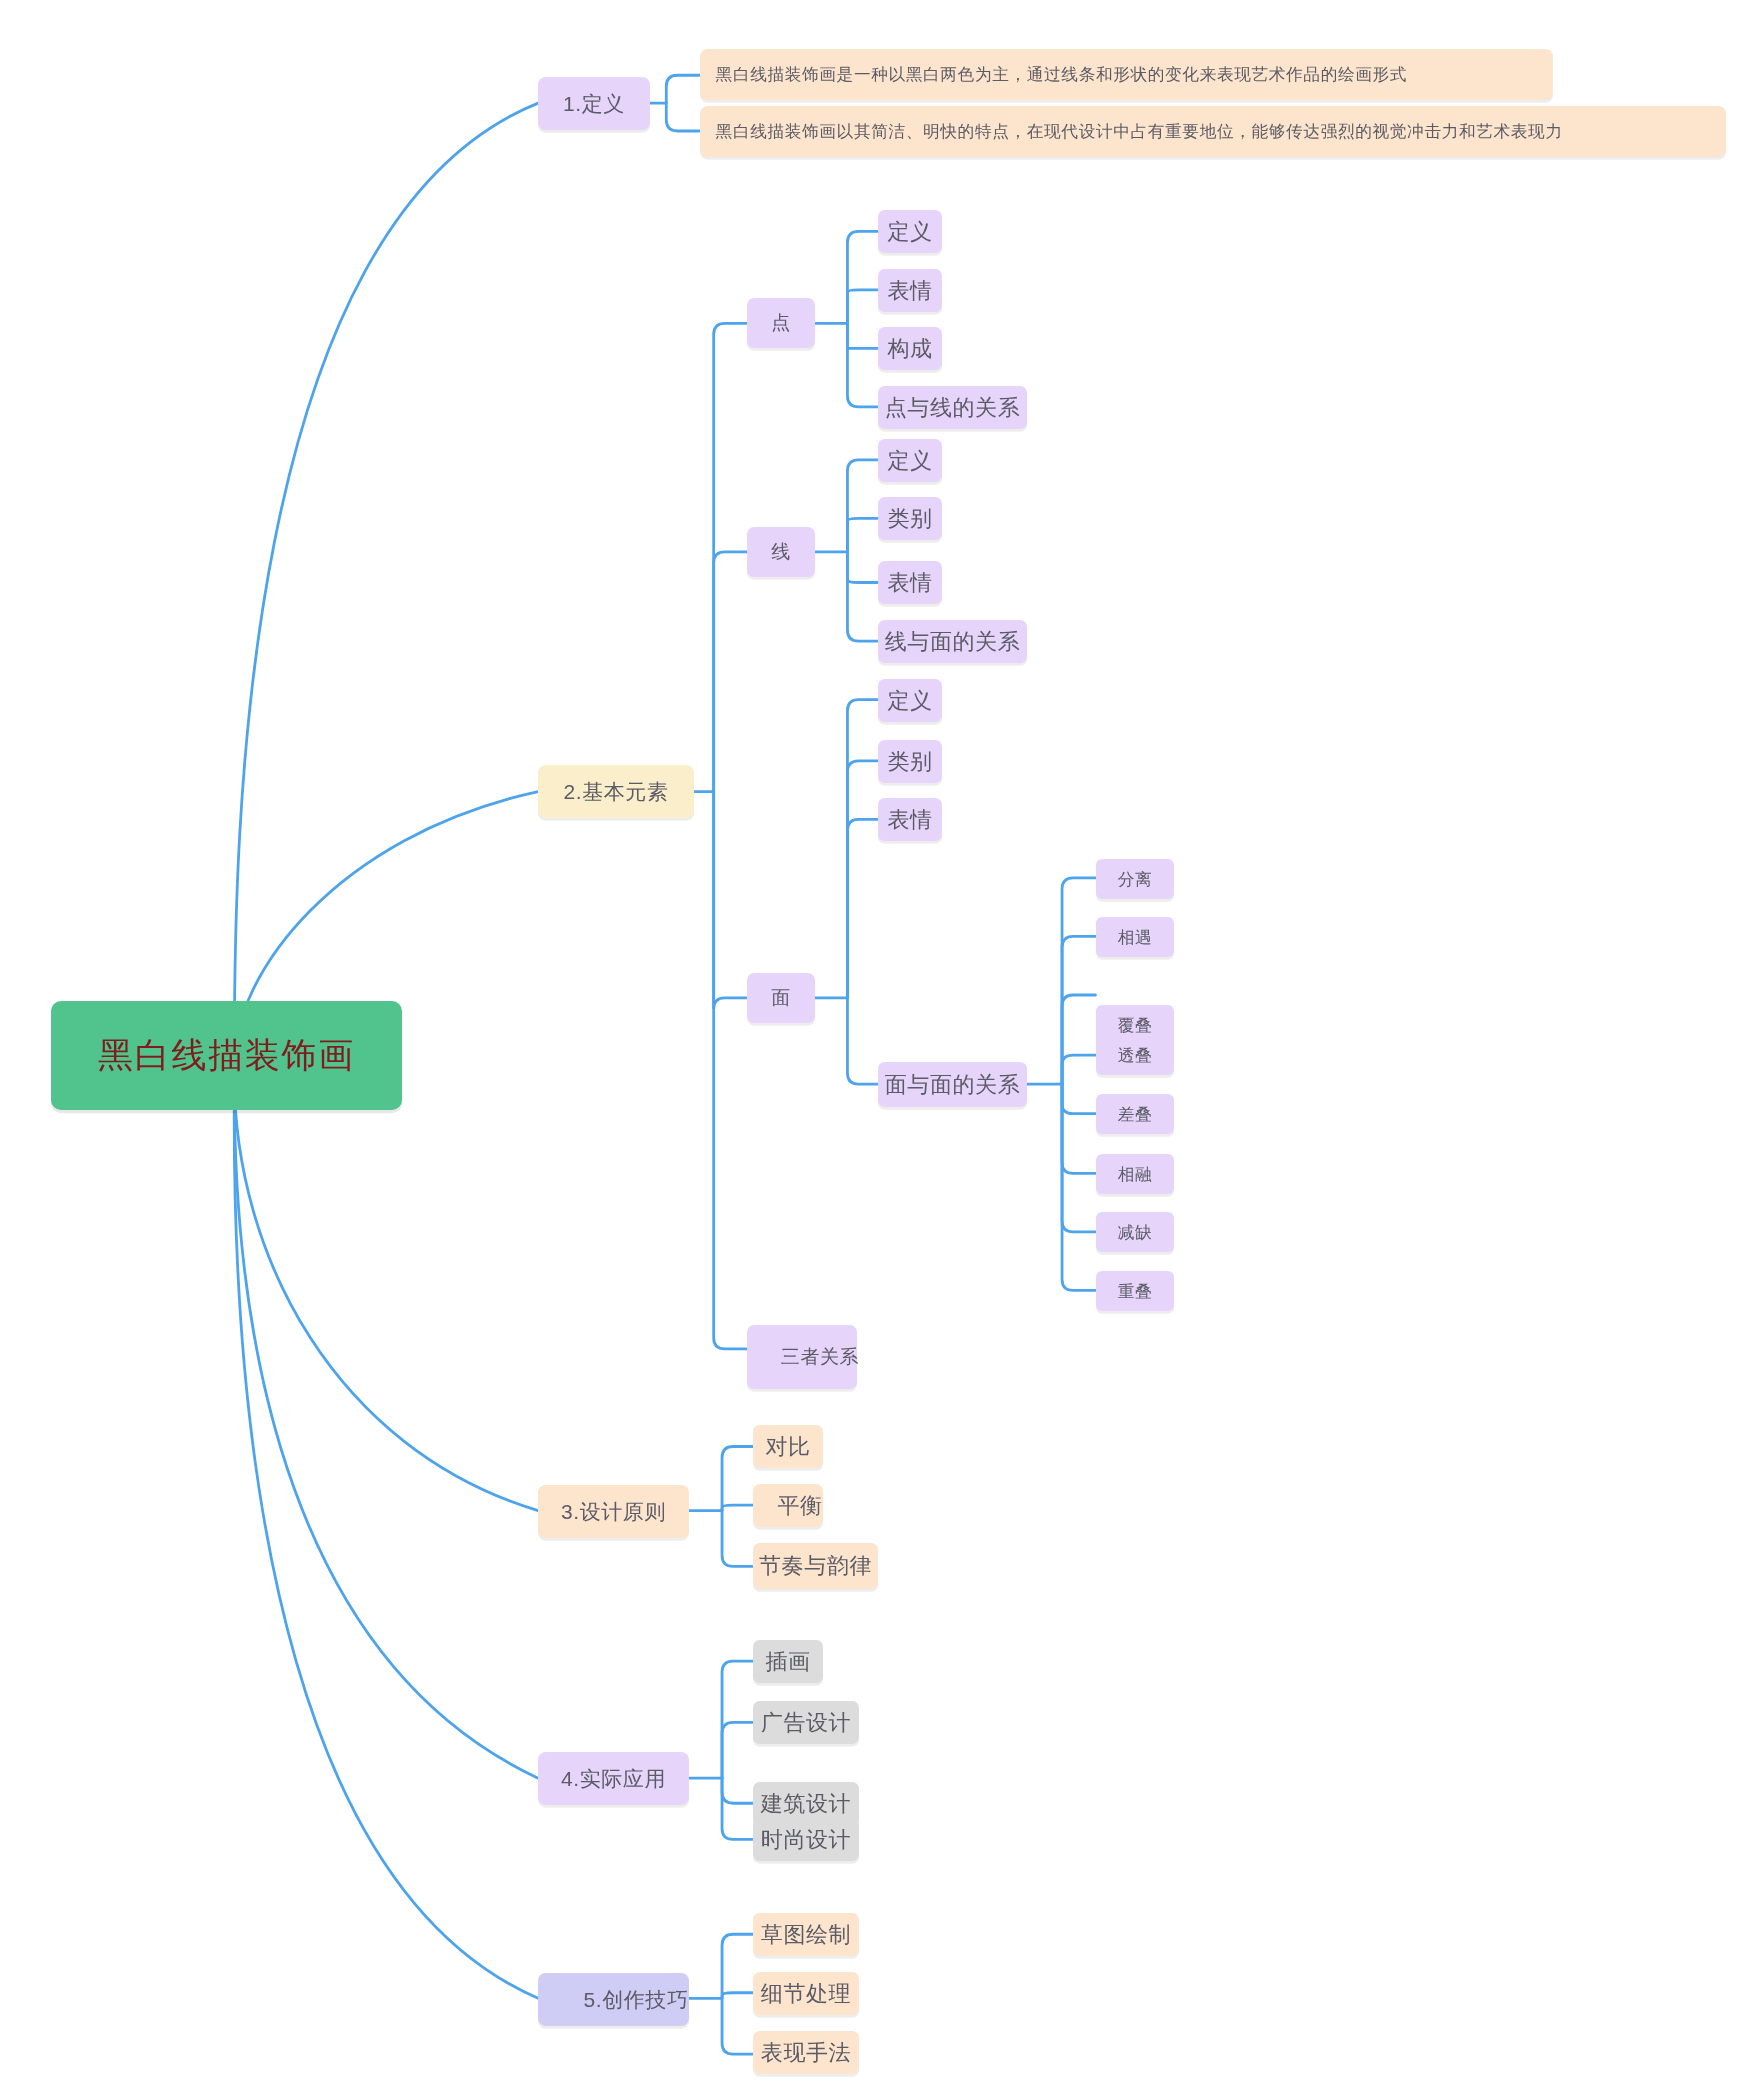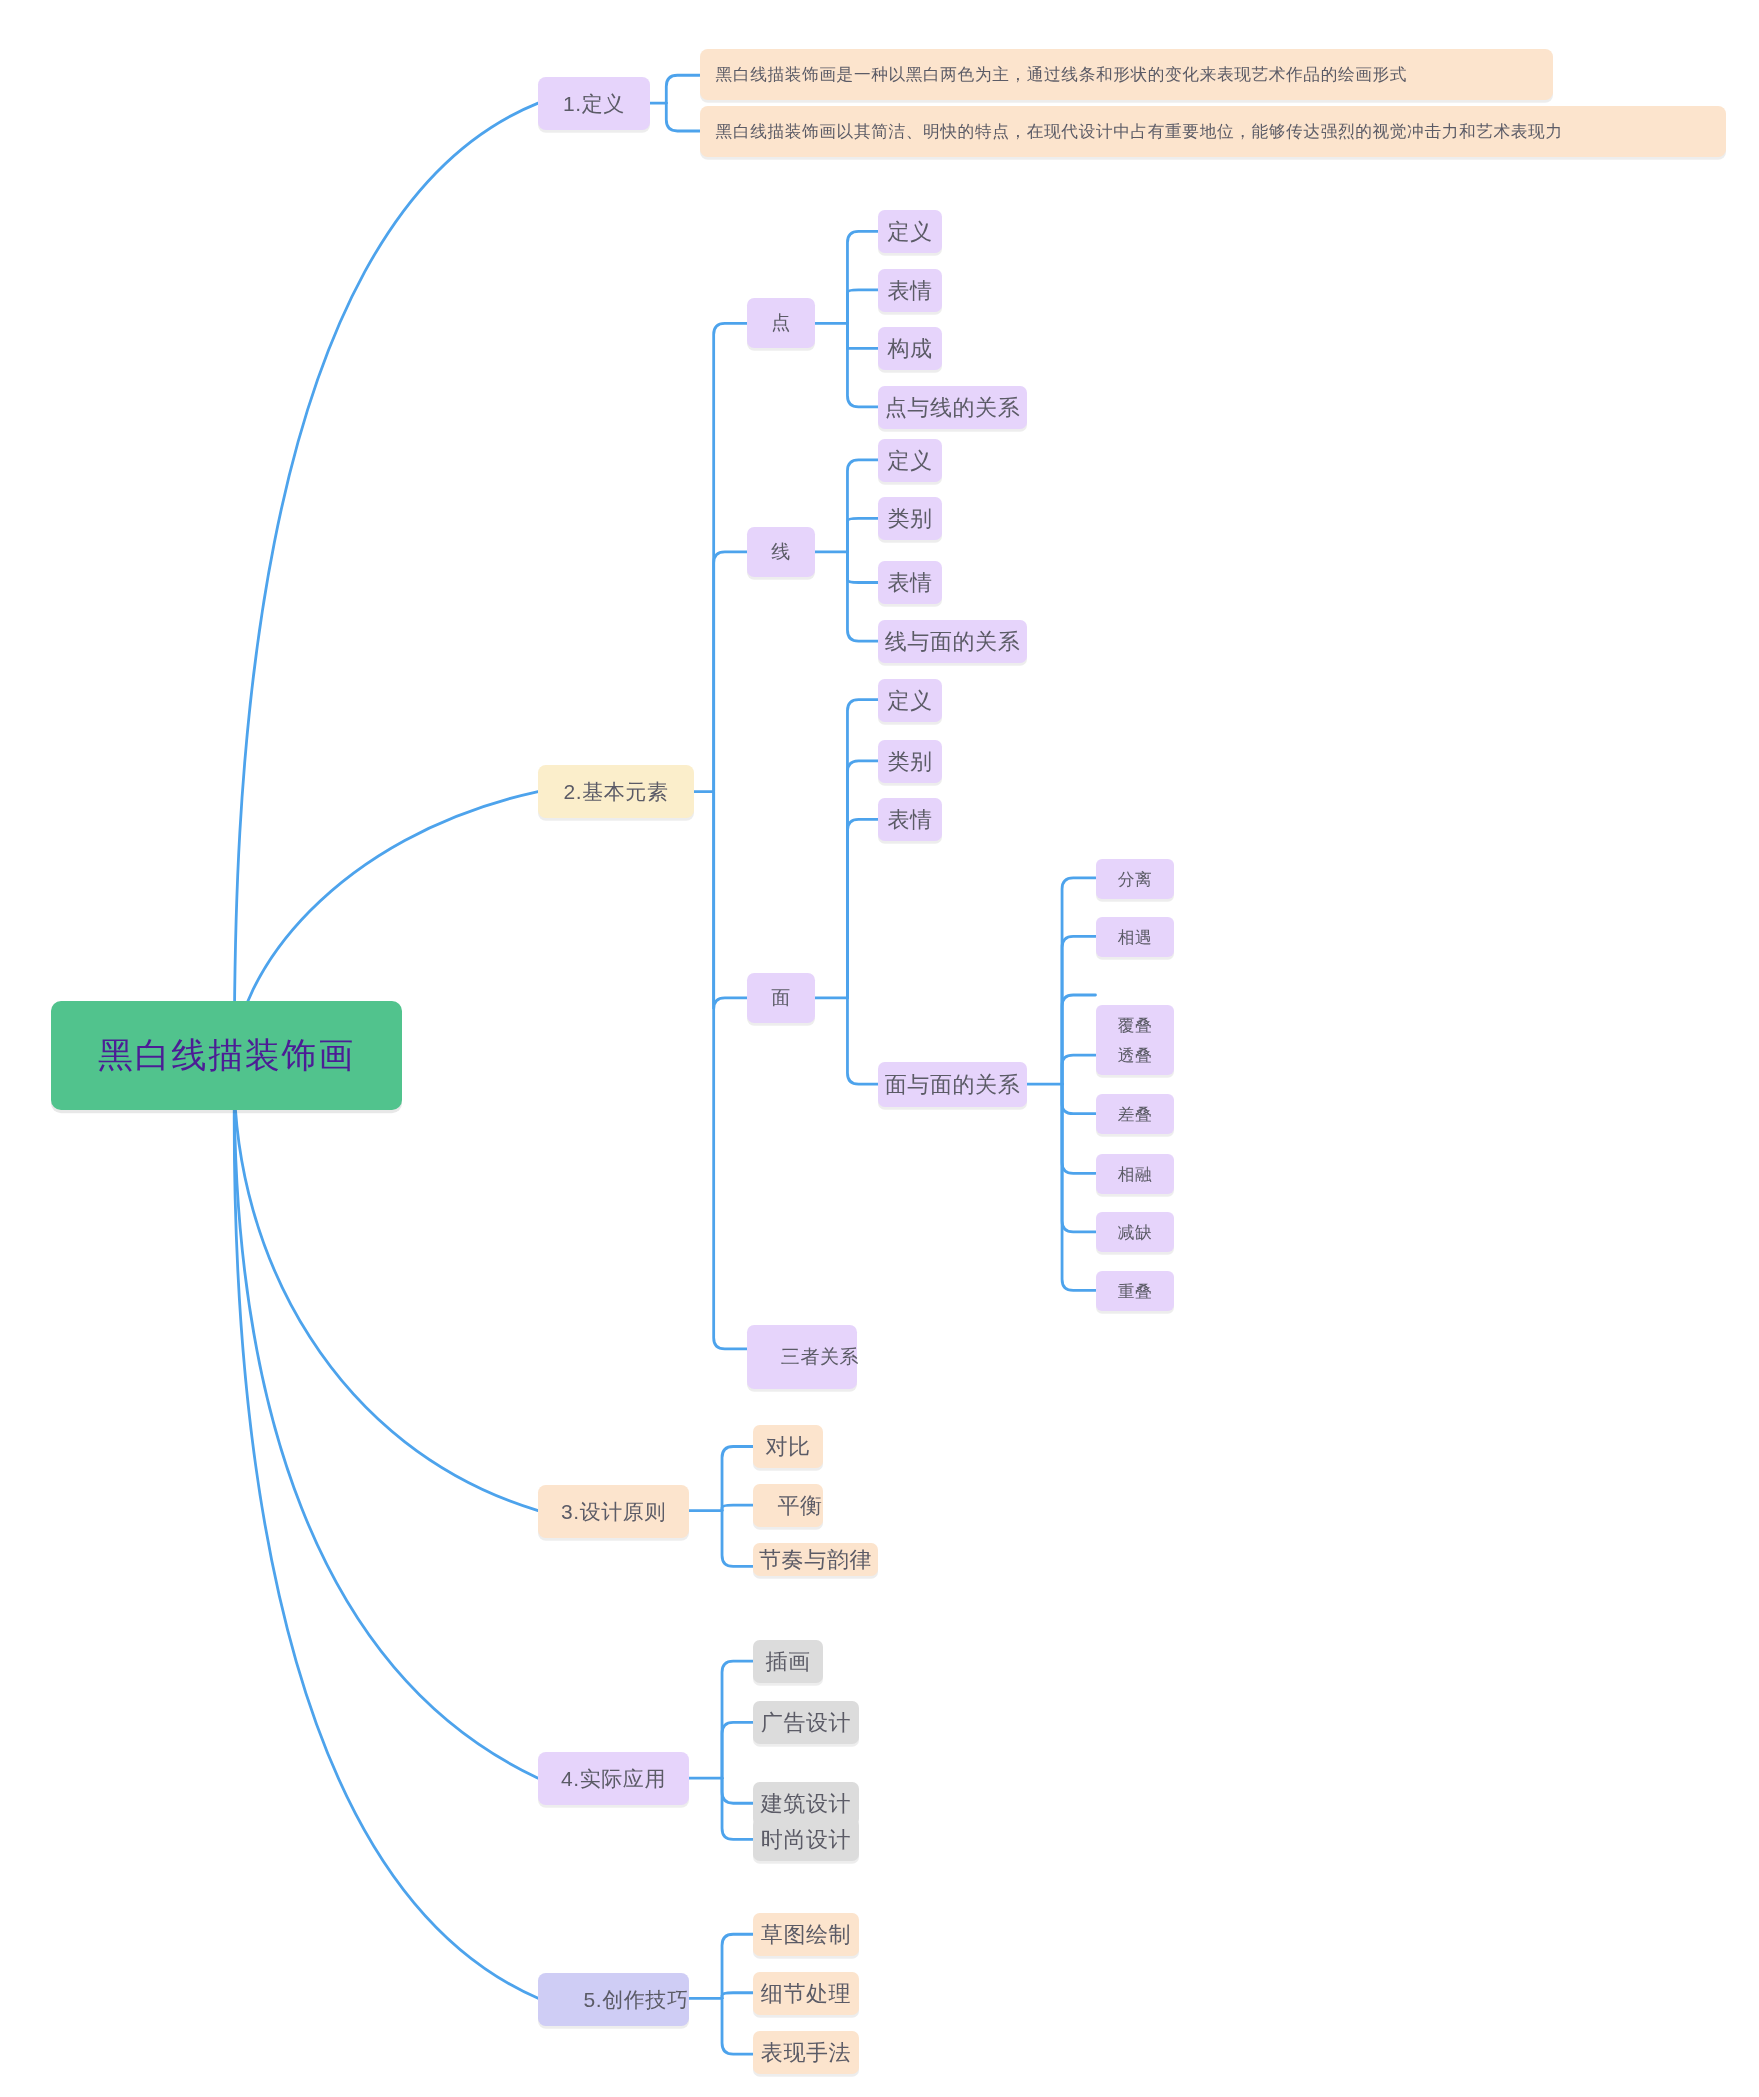--- a/index.html
+++ b/index.html
@@ -18,21 +18,21 @@
     box-sizing:border-box;
     display:flex;align-items:center;justify-content:center;
     border-radius:9px;
     color:#5b5b66;
     white-space:nowrap;
     box-shadow:0 2.8px 0 0 rgba(0,0,0,0.07);
     letter-spacing:0.6px;
   }
   .node.root{
     background:#51c38d;
-    color:#4c1d95;
+    color:#7f1d1d;
     font-size:35px;
     border-radius:10px;
     box-shadow:0 3.3px 0 0 rgba(0,0,0,0.09);
     letter-spacing:1.7px;
   }
   .node.lavender{background:#e6d4fb;}
   .node.cream{background:#fbeecb;}
   .node.peach{background:#fce4cd;}
   .node.periwinkle{background:#cfcdf5;}
   .node.grey{background:#dcdcdc;}
@@ -209,21 +209,21 @@
 
   <div class="node lvl1 peach" style="left:538px;top:1485px;width:151px;height:53px;">
     <span>3.设计原则</span>
   </div>
   <div class="node lvl3 peach" style="left:753px;top:1425px;width:70px;height:43px;">
     <span>对比</span>
   </div>
   <div class="node lvl3 peach" style="left:753px;top:1484px;width:70px;height:43px;padding-left:24px;">
     <span>平衡</span>
   </div>
-  <div class="node lvl3 peach" style="left:753px;top:1543px;width:125px;height:33px;">
+  <div class="node lvl3 peach" style="left:753px;top:1543px;width:125px;height:46px;">
     <span>节奏与韵律</span>
   </div>
 
   <div class="node lvl1 lavender" style="left:538px;top:1752px;width:151px;height:53px;">
     <span>4.实际应用</span>
   </div>
   <div class="node lvl3 grey" style="left:753px;top:1640px;width:70px;height:43px;">
     <span>插画</span>
   </div>
   <div class="node lvl3 grey" style="left:753px;top:1701px;width:106px;height:43px;">

